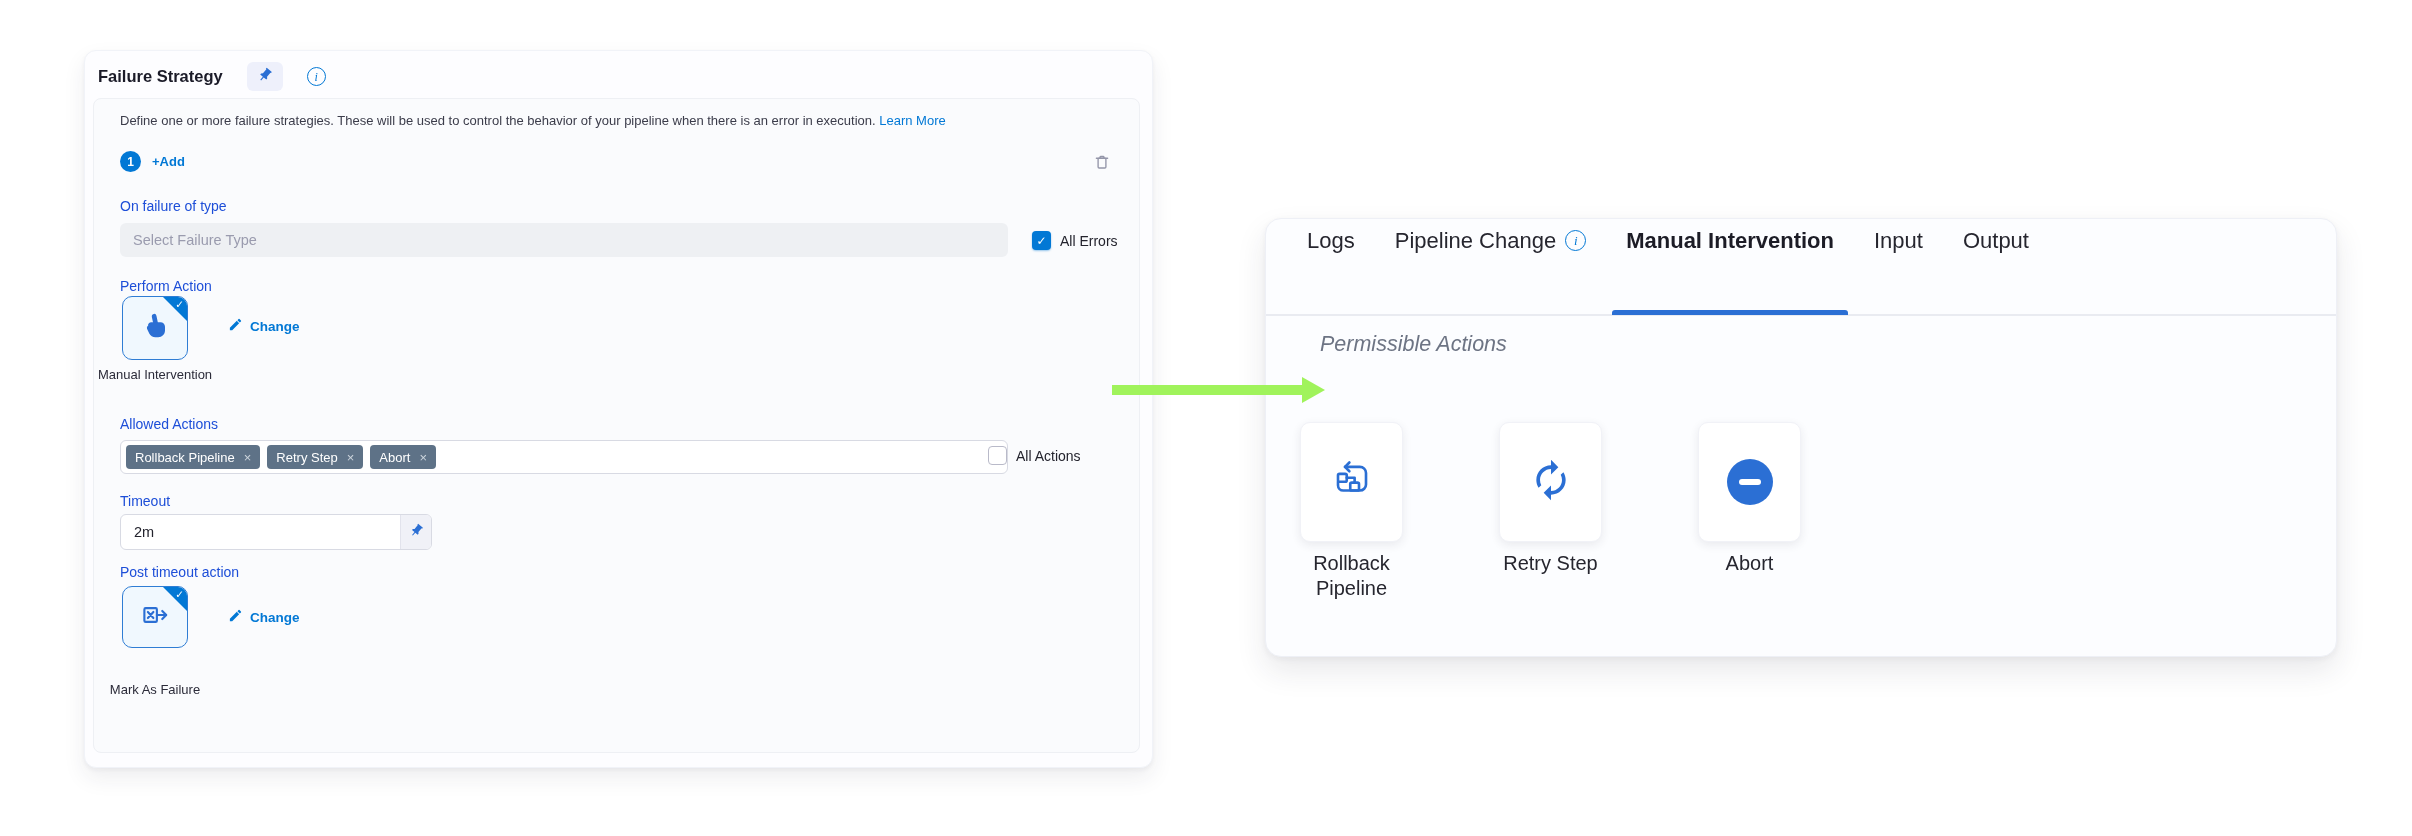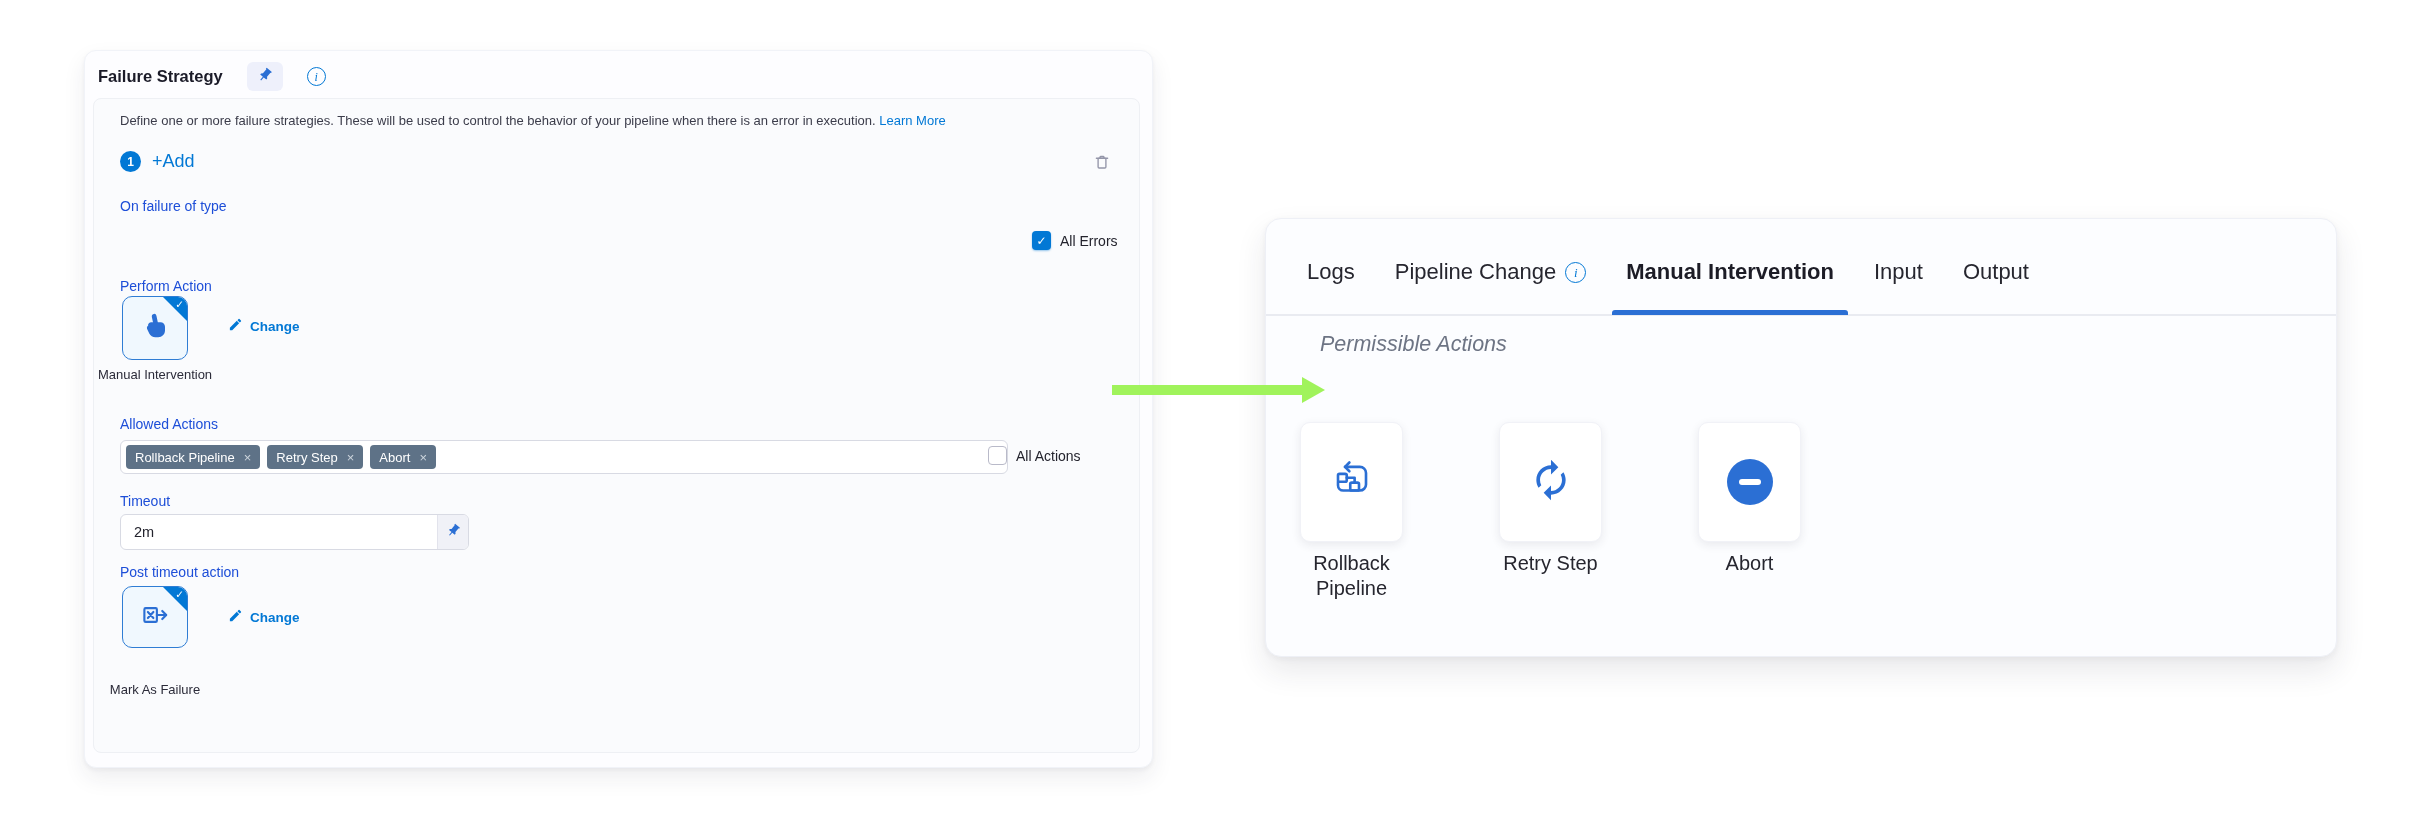--- a/index.html
+++ b/index.html
@@ -35,21 +35,21 @@
   }
   .fs-card > * { position: absolute; }
   .desc { left: 26px; top: 14px; font-size: 13px; color: #3b3c4a; white-space: nowrap; }
   .learn-more { color: var(--primary-blue, #0278d5); }
   .strategy-row { left: 26px; top: 52px; display: flex; align-items: center; gap: 11px; }
   .index-badge {
     width: 21px; height: 21px; border-radius: 50%; background: var(--primary-blue, #0278d5);
     color: #fff; font-size: 12px; font-weight: 700;
     display: flex; align-items: center; justify-content: center; cursor: pointer;
   }
-  .add-link { font-size: 18px; font-weight: 400; color: var(--primary-blue, #0278d5); }
+  .add-link { font-size: 13px; font-weight: 700; color: var(--primary-blue, #0278d5); }
   .trash-btn { left: 998px; top: 53px; width: 20px; height: 22px; cursor: pointer; background: none; border: none; position: absolute; }
 
   .field-label { font-size: 14px; color: #1d4ed8; }
   .lbl-onfailure { left: 26px; top: 99px; }
   .failure-input {
     left: 26px; top: 124px; width: 888px; height: 34px;
     background: #eef0f3; border: none; border-radius: 6px;
     font-size: 14.5px; padding: 0 13px; color: #23232d; font-family: inherit;
   }
   .failure-input::placeholder { color: #9a9bae; }
@@ -97,21 +97,21 @@
     display: flex; align-items: center; gap: 7px; padding: 0 5px; cursor: text;
   }
   .tag {
     height: 24px; background: var(--tag-bg, #5e7287); border-radius: 4px;
     color: #fff; font-size: 13px; display: flex; align-items: center; gap: 9px; padding: 0 9px;
   }
   .tag-x { color: #cdd5dd; font-size: 13px; cursor: pointer; }
 
   .lbl-timeout { left: 26px; top: 394px; }
   .timeout-wrap {
-    left: 26px; top: 415px; width: 349px; height: 36px;
+    left: 26px; top: 415px; width: 312px; height: 36px;
     background: #fff; border: 1px solid #d8dae3; border-radius: 6px;
     display: flex; overflow: hidden;
   }
   .timeout-input {
     flex: 1; min-width: 0; border: none; outline: none; background: transparent;
     font-size: 14.5px; font-weight: 500; color: #23232d; padding: 0 13px; font-family: inherit;
   }
   .timeout-pin {
     width: 31px; background: #f0f1f7; border-left: 1px solid #e2e3ec;
     display: flex; align-items: center; justify-content: center; cursor: pointer;
@@ -130,21 +130,21 @@
   .detail-panel {
     position: absolute; left: 1265px; top: 218px; width: 1072px; height: 439px;
     background: #fcfdff; border: 1px solid #eef0f6; border-radius: 16px;
     box-shadow: 0 14px 30px rgba(40,41,61,.10), 0 2px 6px rgba(40,41,61,.05);
   }
   .tabs {
     position: relative; height: 97px; display: flex; align-items: center; gap: 40px;
     padding-left: 41px; border-bottom: 2px solid #e9ebf1;
   }
   .tab {
-    position: relative; height: 97px; display: flex; align-items: center; gap: 9px;
+    position: relative; height: 97px; display: flex; gap: 9px;
     padding-top: 10px; font-size: 22px; color: #26262f; cursor: pointer; white-space: nowrap;
   }
   .tab.active { font-weight: 700; color: #1c1c26; }
   .tab.active::after {
     content: ""; position: absolute; left: -14px; right: -14px; bottom: 0; height: 5px;
     background: var(--icon-blue, #2b6fd4); border-radius: 3px 3px 0 0;
   }
   .tab-info {
     width: 21px; height: 21px; border: 1.6px solid var(--primary-blue, #0278d5); border-radius: 50%;
     color: var(--primary-blue, #0278d5); font-size: 13px; line-height: 1;
@@ -199,20 +199,21 @@
         <span>
           <svg width="18" height="20" viewBox="0 0 24 24" fill="none" stroke="#9496a9" stroke-width="1.8" stroke-linecap="round">
             <path d="M4.5 7h15"></path>
               <path d="M9.5 7V5.4a1 1 0 0 1 1-1h3a1 1 0 0 1 1 1V7"></path>
             <rect x="6.8" y="7" width="10.4" height="13" rx="1.4"></rect>
           </svg>
         </span>
       </button>
 
       <div class="field-label lbl-onfailure">On failure of type</div>
+      <input class="failure-input" placeholder="Select Failure Type" style="">
       <div class="chk-row chk-all-errors">
         <span class="checkbox checked">✓</span>
         <span class="chk-label">All Errors</span>
       </div>
 
       <div class="field-label lbl-perform">Perform Action</div>
       <div class="tile tile-perform">
         <span>
           <svg width="30" height="30" viewBox="0 0 24 24" fill="#2b6fd4">
             <rect x="10.2" y="2.2" width="3.8" height="11.5" rx="1.9" transform="rotate(-12 12 8)"></rect>

